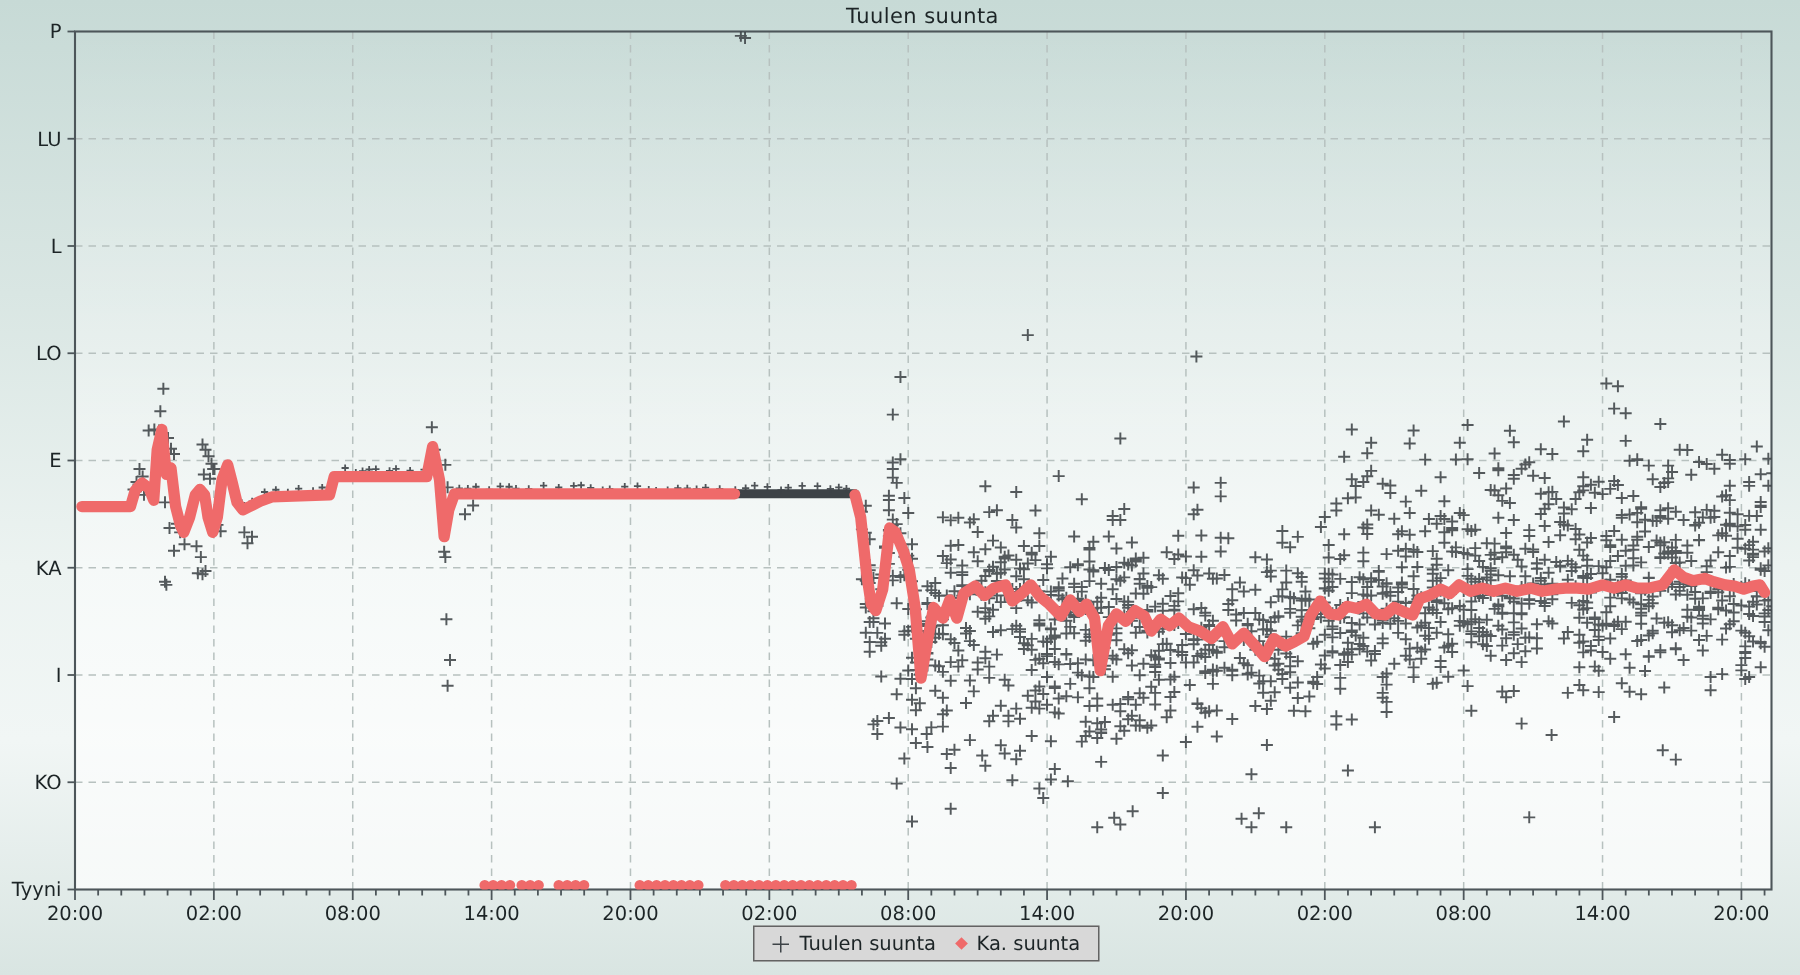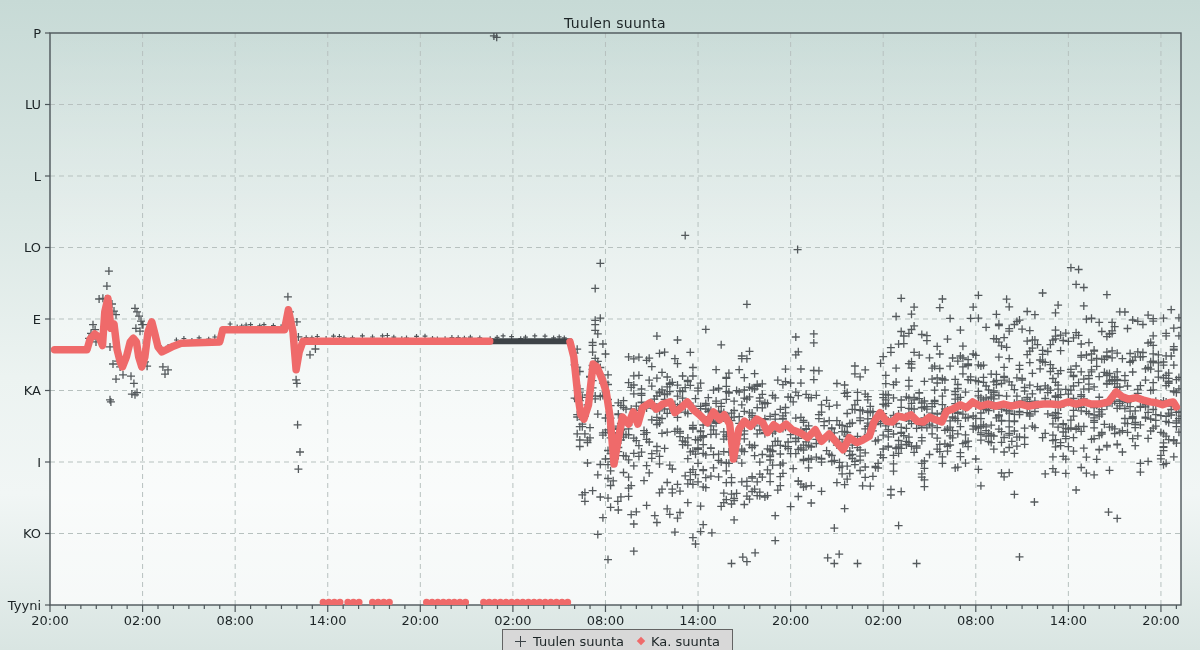--- a/index.html
+++ b/index.html
@@ -2,21 +2,21 @@
 <html><head>
 <meta charset="utf-8">
 <style>
   html,body{margin:0;padding:0;}
   body{
     width:1200px;height:650px;overflow:hidden;
     font-family:"DejaVu Sans","Liberation Sans",sans-serif;
     background:linear-gradient(180deg,#c7dad6 0%,#d9e6e3 30%,#ecf3f1 58%,#f1f6f5 76%,#d9e5e2 100%);
     position:relative;
   }
-  .page{position:absolute;inset:0;margin-top:12px;}
+  .page{position:absolute;inset:0;}
   .chart-title{
     position:absolute;top:3px;left:615px;transform:translateX(-50%);
     font-size:14px;color:#1c2426;letter-spacing:.3px;white-space:nowrap;
   }
   svg{position:absolute;top:0;left:0;}
   .legend{
     position:absolute;left:502px;top:617px;height:24px;
     display:flex;align-items:center;gap:14px;padding:0 12px;
     background:#d8d8d8;border:1.5px solid #636363;
     font-size:13px;color:#1c2426;box-sizing:border-box;

